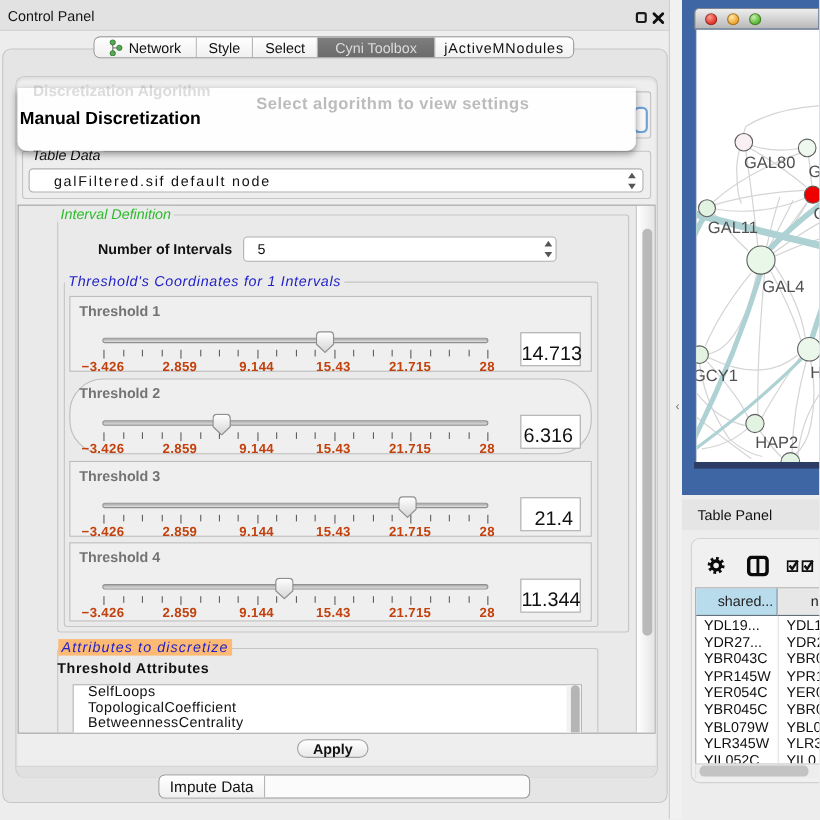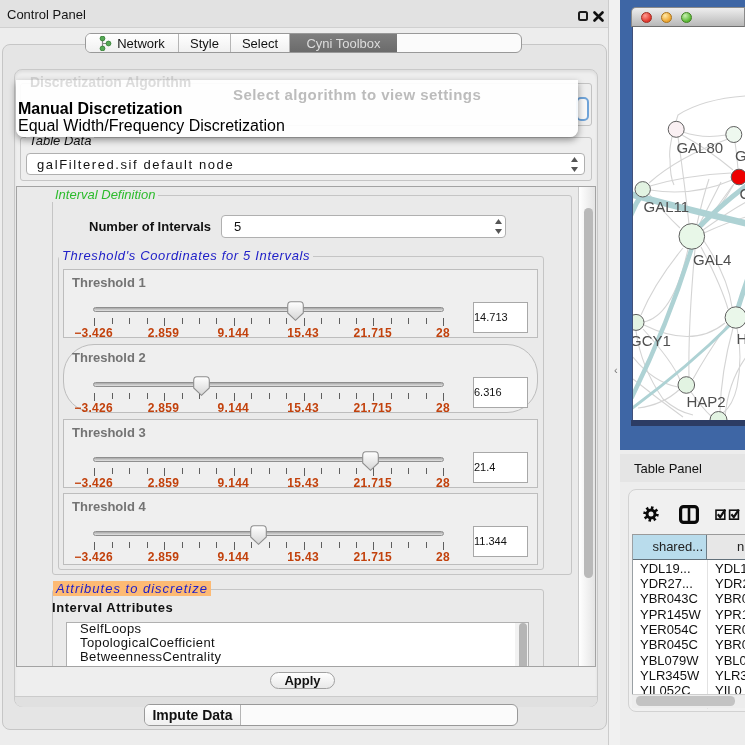--- a/index.html
+++ b/index.html
@@ -35,21 +35,21 @@
 
 
 #scrollpane { left:16px; top:186px; width:580px; height:481px; border:1px solid #a3a3a3; background:#eaeaea; overflow:hidden; }
 #vscroll { position:absolute; left:561px; top:0; width:18px; height:479px; background:linear-gradient(to right,#ffffff,#e3e3e3); border-left:1px solid #c9c9c9; }
 #vthumb { position:absolute; left:5px; top:21px; width:9px; height:370px; background:#b9b9b9; border-radius:4.5px; }
 
 
 .thr { position:absolute; left:46px; width:475px; height:69px; background:#efefef; border:1px solid #bdbdbd; }
 .thrlabel { position:absolute; left:8px; top:5px; font-size:13px; font-weight:bold; color:#737373; }
 .track { position:absolute; left:29px; width:351px; height:5px; top:37px; border:1px solid #8f8f8f; border-radius:3px; background:linear-gradient(#a8a8a8,#e3e3e3); }
-.valbox { position:absolute; left:409px; top:32px; width:55px; height:31px; background:#fff; border:1px solid #a8a8a8; font-size:11px; color:#111; padding:8px 6px 0 0; }
+.valbox { position:absolute; left:409px; top:32px; width:55px; height:31px; background:#fff; border:1px solid #a8a8a8; font-size:18px; color:#111; text-align:right; padding:8px 6px 0 0; }
 .ticklbl { position:absolute; font-size:12px; font-weight:bold; color:#c2410c; transform:translateX(-51.5%); top:56px; letter-spacing:0.3px; }
 .tick { position:absolute; width:1px; background:#5f5f5f; top:48px; }
 .thumbsvg { position:absolute; top:31px; }
 
 
 #attrlist { left:49px; top:435px; width:463px; height:46px; background:#fff; border:1px solid #b0b0b0; font-size:13px; color:#111; }
 #attrscroll { position:absolute; right:0px; top:0px; width:13px; height:44px; background:#f2f2f2; }
 #attrthumb { position:absolute; right:1px; top:0px; width:8px; height:44px; background:#b5b5b5; border-radius:4px 4px 0 0; }
 
 
@@ -96,55 +96,55 @@
     <div class="tabseg" style="width:93px;"><svg width="13" height="15" viewBox="0 0 13 15" style="margin-right:5px;">
           <line x1="3.5" y1="3" x2="3.5" y2="12" stroke="#888" stroke-width="1.2"></line>
           <line x1="3.5" y1="7.5" x2="9" y2="7.5" stroke="#888" stroke-width="1.2"></line>
           <circle cx="3.5" cy="2.5" r="2.4" fill="#55a855" stroke="#2f7a2f" stroke-width="0.8"></circle>
           <circle cx="9.5" cy="7.5" r="2.4" fill="#55a855" stroke="#2f7a2f" stroke-width="0.8"></circle>
           <circle cx="3.5" cy="12.5" r="2.4" fill="#55a855" stroke="#2f7a2f" stroke-width="0.8"></circle>
         </svg>Network</div>
     <div class="tabseg" style="width:52px;">Style</div>
     <div class="tabseg" style="width:59px;">Select</div>
     <div class="tabseg dark" style="width:107px;">Cyni Toolbox</div>
+    <div class="tabseg" style="width:126px; letter-spacing:0.8px;">jActiveMNodules</div>
   </div>
 
   <div class="abs" id="panelA"></div>
   <div class="abs" id="panelB"></div>
 
   <div class="group" style="left:20px; top:83px; width:572px; height:43px; border-color:#c2c2c2;"></div>
   <div class="abs" style="left:576px; top:97px; width:13px; height:24px; border:2.5px solid #6fa3d8; border-radius:5px; background:#f8f8f8;"></div>
 
   <div class="group" style="left:20px; top:137px; width:572px; height:44px;"></div>
   <div class="grouplabel" style="left:26px; top:133px; background:#eeeeee; color:#111;">Table Data</div>
-  <div class="combo" style="left:26px; top:153px; width:559px; height:22px; padding-left:10px; letter-spacing:1.6px;">galFiltered.sif default node</div>
+  <div class="combo" style="left:26px; top:153px; width:559px; height:22px; padding-left:22px; letter-spacing:1.6px;">galFiltered.sif default node</div>
   <svg class="spinarrows" style="left:570px; top:157px;" width="9" height="15" viewBox="0 0 9 15">
       <path d="M4.5 0 L8 5 L1 5 Z" fill="#555"></path>
       <path d="M4.5 15 L8 10 L1 10 Z" fill="#555"></path>
     </svg>
 
   <div class="abs" id="popup"></div>
   <div class="txt" style="left:30px; top:74px; font-size:14px; font-weight:bold; color:rgba(128,128,128,0.27);">Discretization Algorithm</div>
   <div class="txt" style="left:233px; top:86px; font-size:15px; font-weight:bold; color:#bcbcbc; letter-spacing:0.45px;">Select algorithm to view settings</div>
   <div class="txt" style="left:18px; top:100px; font-size:16px; font-weight:bold; color:#000;">Manual Discretization</div>
-  <div class="txt" style="left:18px; top:117px; font-size:16px; color:#000;">Equal Width/Frequency Discretization</div>
 
   <div class="abs" id="scrollpane">
 
     <div class="group" style="left:35px; top:8px; width:520px; height:380px;"></div>
     <div class="grouplabel" style="left:35px; top:0px; background:#eaeaea; color:#2dbb2d;">Interval Definition</div>
     <div class="txt" style="left:72px; top:32px; font-size:13px; font-weight:bold; color:#111;">Number of Intervals</div>
     <div class="combo" style="left:204px; top:28px; width:285px; height:23px; padding-left:12px;">5</div>
     <svg class="spinarrows" style="left:477px; top:32px;" width="9" height="15" viewBox="0 0 9 15">
         <path d="M4.5 0 L8 5 L1 5 Z" fill="#555"></path>
         <path d="M4.5 15 L8 10 L1 10 Z" fill="#555"></path>
       </svg>
 
     <div class="group" style="left:41px; top:69px; width:486px; height:314px;"></div>
-    <div class="grouplabel" style="left:42px; top:61px; background:#eaeaea; color:#2121c8; letter-spacing:0.65px;">Threshold's Coordinates for 5 Intervals</div>
+    <div class="grouplabel" style="left:42px; top:61px; background:#eaeaea; color:#2121c8; letter-spacing:0.65px;">Threshold's Coordinates for 1 Intervals</div>
 
     <div class="thr" style="top:82px;">
   <div class="thrlabel">Threshold 1</div>
   <div class="track"></div>
   <div class="tick" style="left:30.2px; height:8px;"></div>
         <div class="tick" style="left:47.6px; height:5.5px;"></div>
         <div class="tick" style="left:65.1px; height:5.5px;"></div>
         <div class="tick" style="left:82.5px; height:5.5px;"></div>
         <div class="tick" style="left:100.0px; height:8px;"></div>
         <div class="tick" style="left:117.5px; height:5.5px;"></div>
@@ -299,38 +299,38 @@
               <stop offset="1" stop-color="#d5d5d5"></stop>
             </linearGradient>
           </defs>
           <path d="M4 0.7 L13 0.7 Q16.3 0.7 16.3 4.5 L16.3 12 L8.5 19.3 L0.7 12 L0.7 4.5 Q0.7 0.7 4 0.7 Z" fill="url(#tg306)" stroke="#8e8e8e" stroke-width="1.1"></path>
         </svg>
   <div class="valbox">11.344</div>
 </div>
 
     <div class="group" style="left:35px; top:402px; width:492px; height:90px;"></div>
     <div class="grouplabel" style="left:36px; top:394px; background:#fdba74; color:#2121c8; letter-spacing:1.0px;">Attributes to discretize</div>
-    <div class="txt" style="left:35px; top:413px; font-size:13px; font-weight:bold; color:#111; letter-spacing:0.55px;">Interval Attributes</div>
+    <div class="txt" style="left:35px; top:413px; font-size:13px; font-weight:bold; color:#111; letter-spacing:0.55px;">Threshold Attributes</div>
     <div class="abs" id="attrlist">
       <div class="txt" style="left:13px; top:-2px; letter-spacing:0.4px;">SelfLoops</div>
       <div class="txt" style="left:13px; top:12px; letter-spacing:0.4px;">TopologicalCoefficient</div>
       <div class="txt" style="left:13px; top:26px; letter-spacing:0.4px;">BetweennessCentrality</div>
       <div id="attrscroll">
           <div id="attrthumb"></div>
         </div>
     </div>
     <div class="abs" id="vscroll">
         <div id="vthumb"></div>
       </div>
   </div>
 
   <div class="abs" id="applybtn">Apply</div>
   <div class="abs" id="panelBband"></div>
 
-  <div class="tabbar" style="left:144px; top:704px; width:374px; height:22px; font-size:14px;font-weight:bold;">
+  <div class="tabbar" style="left:144px; top:704px; width:338px; height:22px; font-size:14px;">
     <div class="tabseg" style="width:96px; font-size:14px;">Impute Data</div>
     <div class="tabseg" style="width:107px; font-size:10px;margin-top:40px;">Infer Network</div>
   </div>
 
   <div class="abs" id="splitter"></div>
   <div class="txt" style="left:614px; top:364px; font-size:11px; color:#777;">‹</div>
 
   <div class="abs" id="bluepane"></div>
   <div class="abs" id="macwin">
     <div class="abs" id="mactitle"></div>

